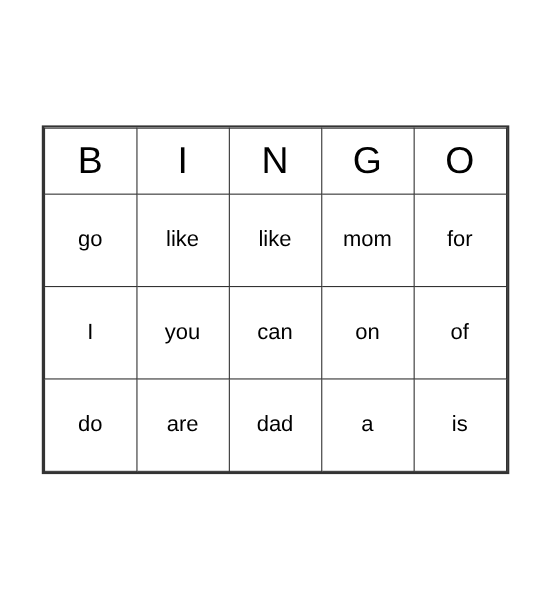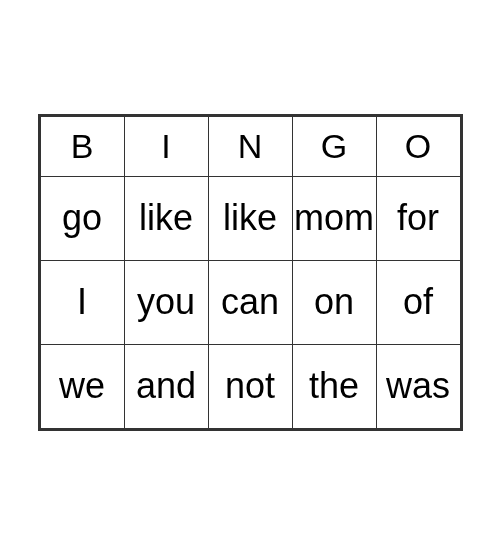--- a/index.html
+++ b/index.html
@@ -22,21 +22,21 @@
     }
     .bingo-table {
       border-collapse: collapse;
     }
     .bingo-table td, .bingo-table th {
       border: 1.5px solid #333;
       width: 84px;
       height: 84px;
       text-align: center;
       vertical-align: middle;
-      font-size: 36px;
+      font-size: 20px;
     }
     .bingo-table th {
       height: 60px;
       font-size: 34px;
       font-weight: normal;
       background: #fff;
     }
   </style>
 </head>
 <body>
@@ -61,21 +61,21 @@
           <td>for</td>
         </tr>
         <tr>
           <td>I</td>
           <td>you</td>
           <td>can</td>
           <td>on</td>
           <td>of</td>
         </tr>
         <tr>
-          <td>we</td>
-          <td>and</td>
-          <td>not</td>
-          <td>the</td>
-          <td>was</td>
+          <td>do</td>
+          <td>are</td>
+          <td>dad</td>
+          <td>a</td>
+          <td>is</td>
         </tr>
       </tbody>
   </table>
 </div>
 
 </body></html>

